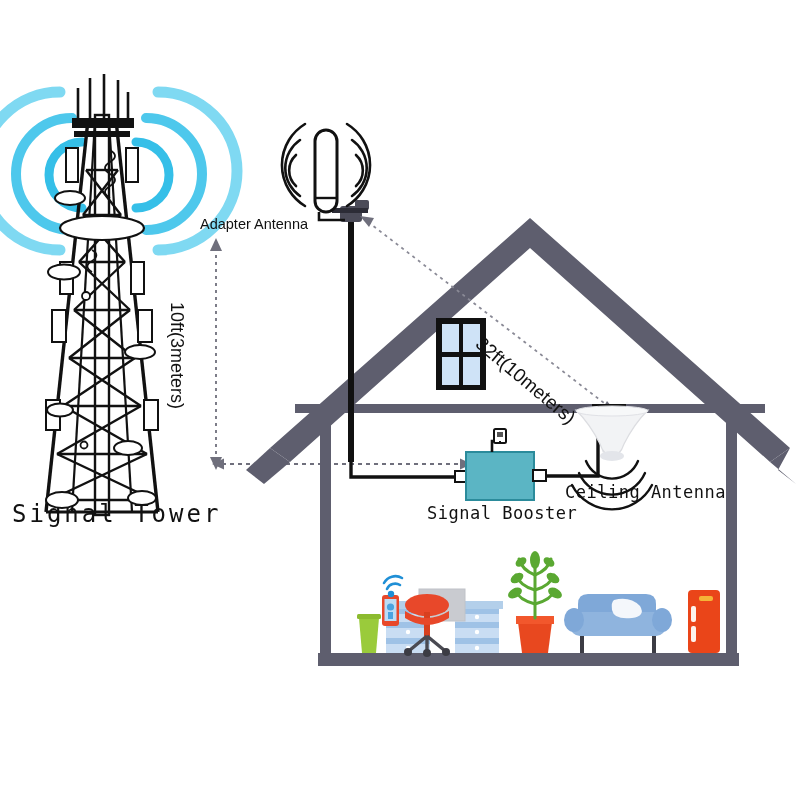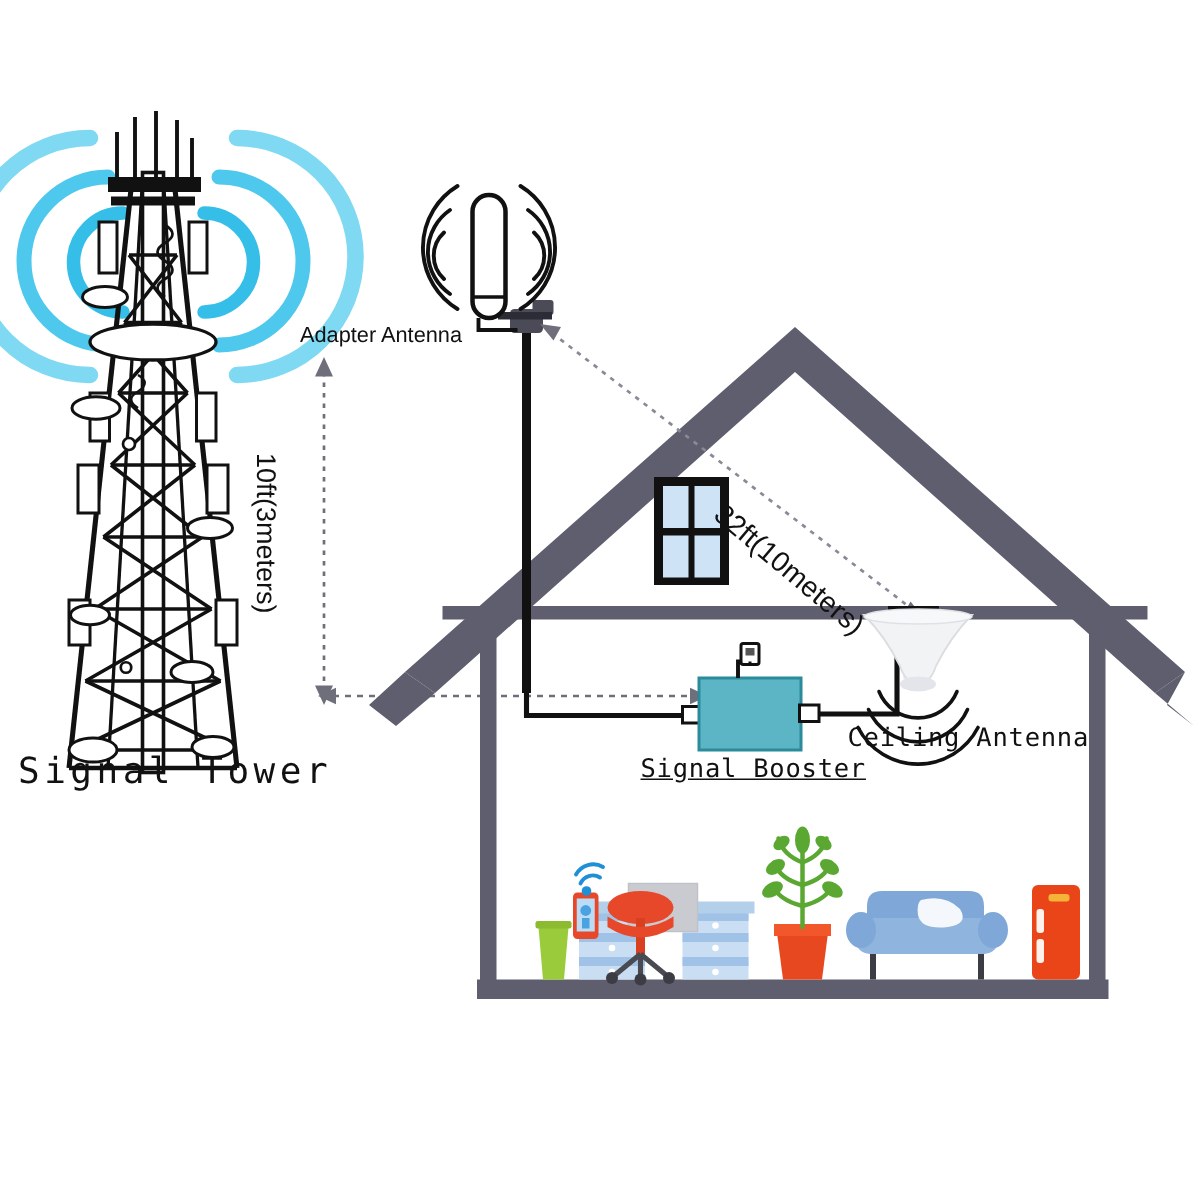--- a/index.html
+++ b/index.html
@@ -304,17 +304,17 @@
 
 <div class="lbl sans" style="left:200px;top:216px;font-size:14.5px;">Adapter Antenna</div>
 
 <div class="lbl sans" style="left:123px;top:345px;font-size:18px;
             transform:rotate(90deg);transform-origin:center;">10ft(3meters)</div>
 
 <div class="lbl sans" style="left:478px;top:330px;font-size:19px;
             transform:rotate(40deg);transform-origin:left center;">32ft(10meters)</div>
 
 
-<div class="lbl mono" style="left:427px;top:503px;font-size:17px;letter-spacing:0.5px;text-decoration:underline;">Signal Booster</div>
+<div class="lbl mono" style="left:427px;top:503px;font-size:17px;letter-spacing:0.5px;">Signal Booster</div>
 
 <div class="lbl mono" style="left:565px;top:482px;font-size:17px;letter-spacing:0.5px;text-align:center;">Ceiling Antenna</div>
 
 </div>
 
 </body></html>

